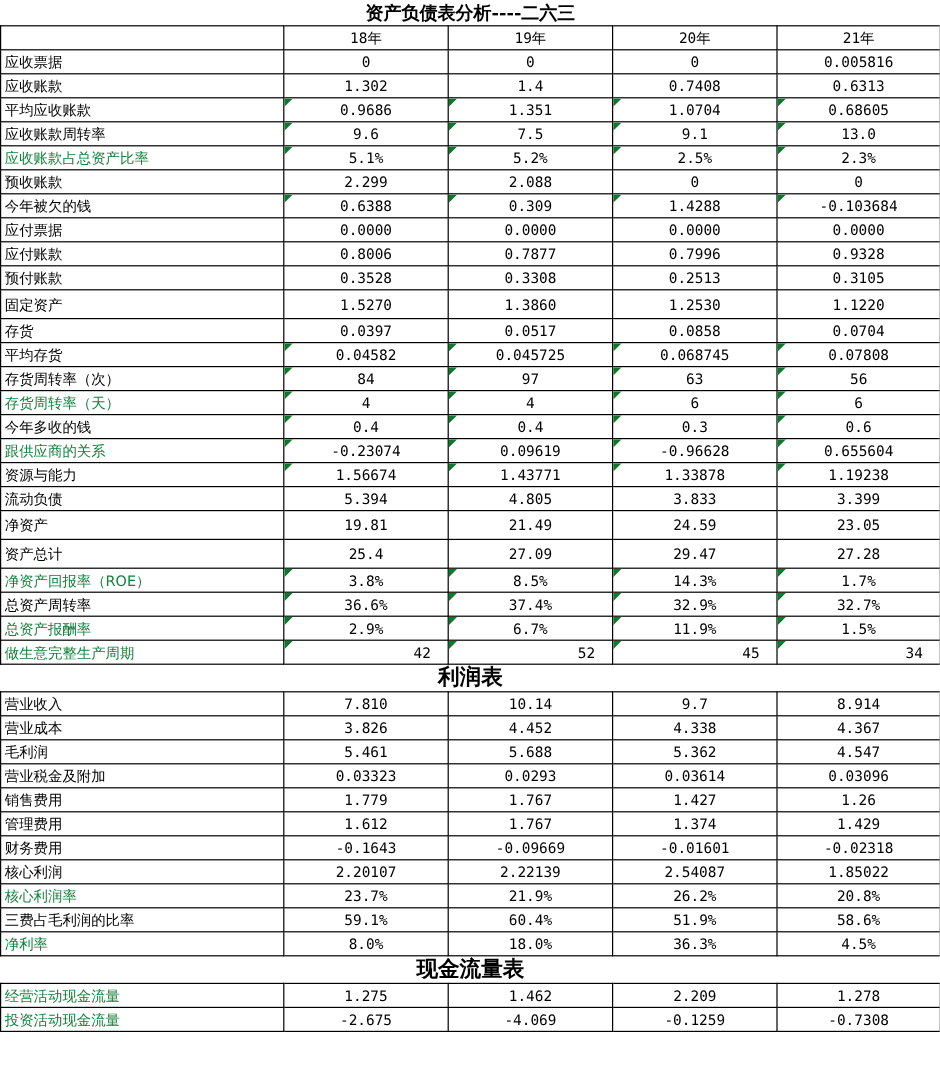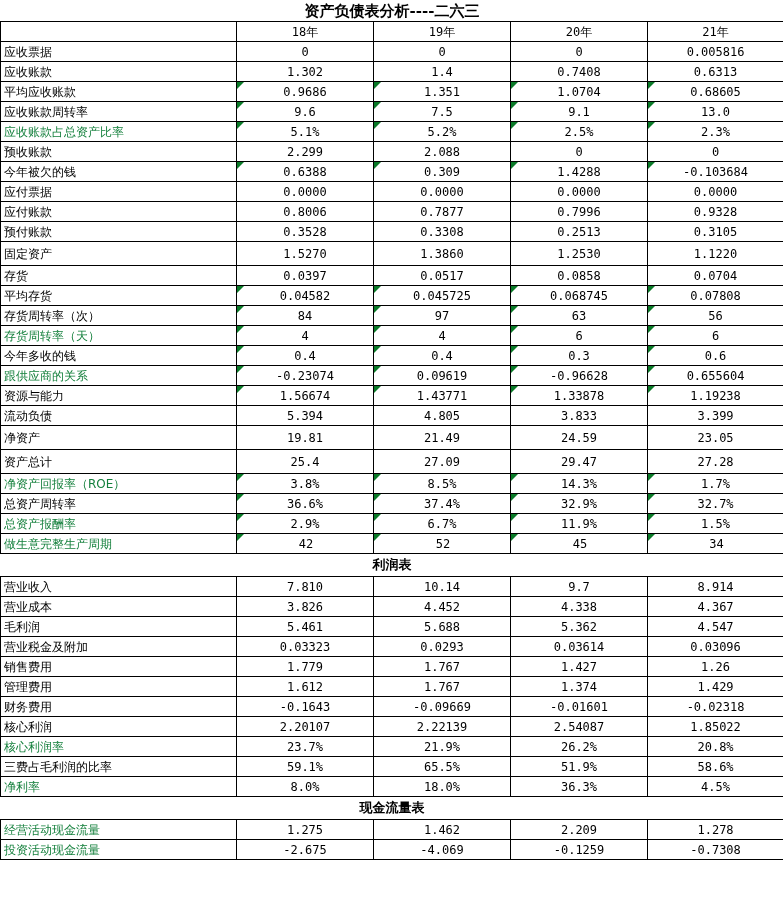--- a/index.html
+++ b/index.html
@@ -49,35 +49,35 @@
     font-size: 15px;
     color: #000000;
   }
   
   tr.sectionrow td {
     border: none;
     height: 22px;
     text-align: center;
     font-family: "DejaVu Serif", "Liberation Serif", serif;
     font-weight: bold;
-    font-size: 13px;
+    font-size: 18px;
   }
 
   td.lbl {
     text-align: left;
     font-family: "DejaVu Sans", "Liberation Sans", sans-serif;
     font-size: 12px;
   }
   td.val {
     text-align: center;
     font-family: "DejaVu Sans Mono", "Liberation Mono", monospace;
     font-size: 12px;
     letter-spacing: 0px;
   }
-  td.val.right { padding-right: 1px; }
+  td.val.right { text-align: right; padding-right: 14px; }
   td.hdr {
     text-align: center;
     font-family: "DejaVu Sans Mono", "Liberation Mono", monospace;
     font-size: 12px;
   }
   tr.tall td { height: 23px; }
 
   .red { color: #15803d; }
   .blk { color: #000000; }
 
@@ -353,21 +353,21 @@
         <tr>
           <td class="lbl red">核心利润率</td>
           <td class="val">23.7%</td>
           <td class="val">21.9%</td>
           <td class="val">26.2%</td>
           <td class="val">20.8%</td>
         </tr>
         <tr>
           <td class="lbl blk">三费占毛利润的比率</td>
           <td class="val">59.1%</td>
-          <td class="val">65.5%</td>
+          <td class="val">60.4%</td>
           <td class="val">51.9%</td>
           <td class="val">58.6%</td>
         </tr>
         <tr>
           <td class="lbl red">净利率</td>
           <td class="val">8.0%</td>
           <td class="val">18.0%</td>
           <td class="val">36.3%</td>
           <td class="val">4.5%</td>
         </tr>

